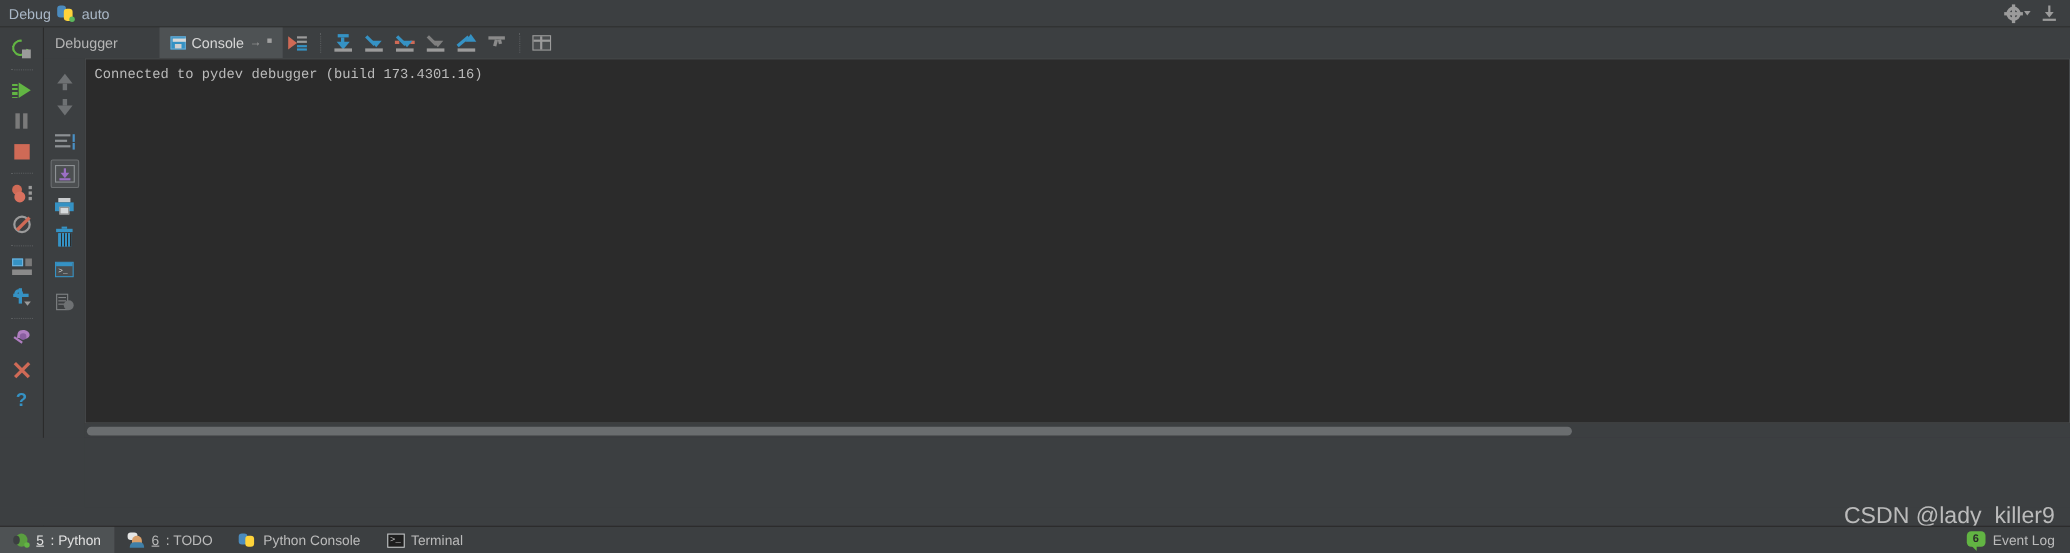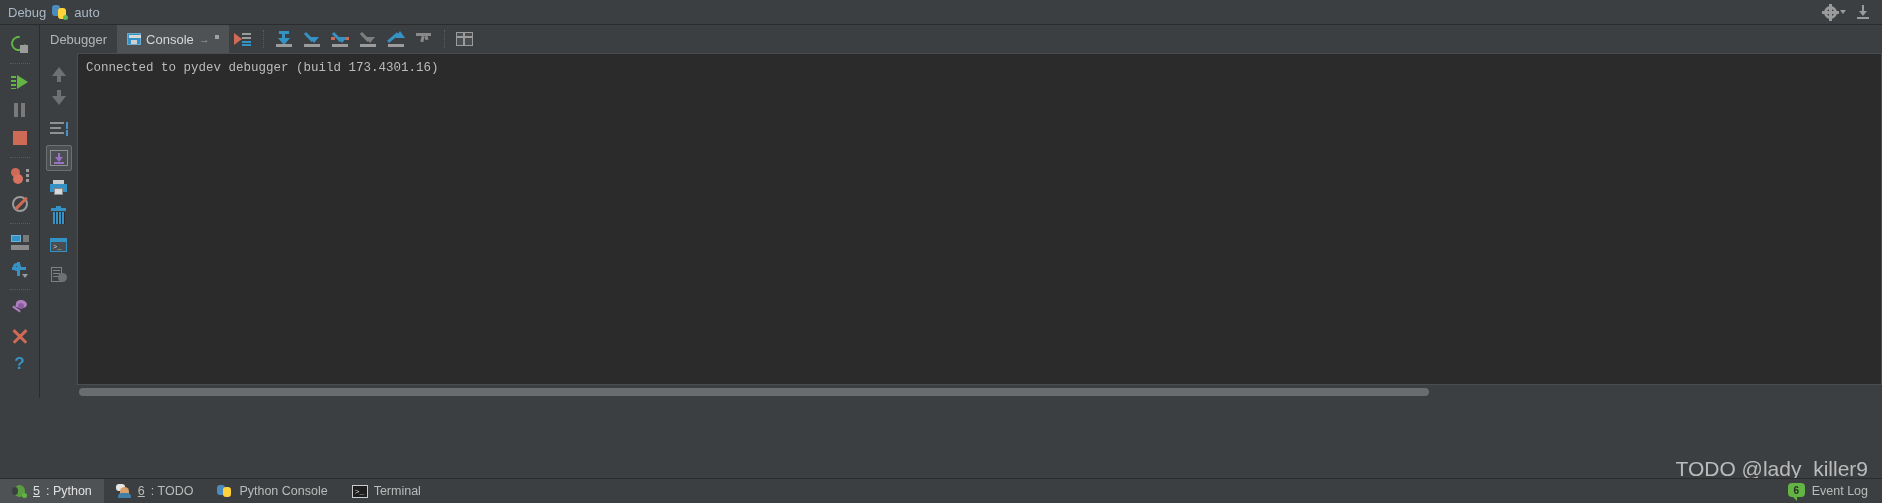--- a/index.html
+++ b/index.html
@@ -130,21 +130,21 @@
 
   
   .tabstrip {
     position:absolute; left:40px; top:25px; width:1842px; height:28px;
     background:#3c3f41; display:flex; align-items:center;
   }
   .tab {
     height:28px; display:flex; align-items:center; gap:5px;
     padding:0 10px; color:#b5b5b5; font-size:13px;
   }
-  .tab.active { background:#4e5254; color:#d6d6d6; }
+  .tab.active { background:#4e5254; color:#d6d6d6;margin-left:28px; }
   .console-ic { width:14px;height:12px; position:relative; background:#3592c4; border:1px solid #6aa9d0; }
   .console-ic::before { content:""; position:absolute; left:1px; top:1px; width:12px; height:3px; background:#d8d8d8; }
   .console-ic::after { content:""; position:absolute; left:3px; top:6px; width:6px; height:4px; background:#cfcfcf; }
   .tab-arrow { color:#a0a0a0; font-size:11px; }
   .tab-sq { width:4px; height:4px; background:#a0a0a0; display:inline-block; margin-bottom:5px; }
 
   .tb-sep { width:1px; height:18px; border-left:1px dotted #5a5d5f; margin:0 6px; }
   .tbtn { width:26px; height:26px; display:flex; align-items:center; justify-content:center; margin:0 1px; }
 
   
@@ -543,21 +543,21 @@
 </div>
 
 <div class="hscroll">
   <div class="thumb"></div>
 </div>
 
 <div class="bottomband">
   <div class="innerdark"></div>
 </div>
 
-<div class="watermark">TODO @lady_killer9</div>
+<div class="watermark">CSDN @lady_killer9</div>
 
 <div class="statusbar">
   <div class="sb-item active">
     <span class="ic-bug">
         <span class="b"></span>
         <span class="hd2"></span>
         <span class="dot2"></span>
       </span>
     <span class="num">5</span>
     <span>: Python</span>

